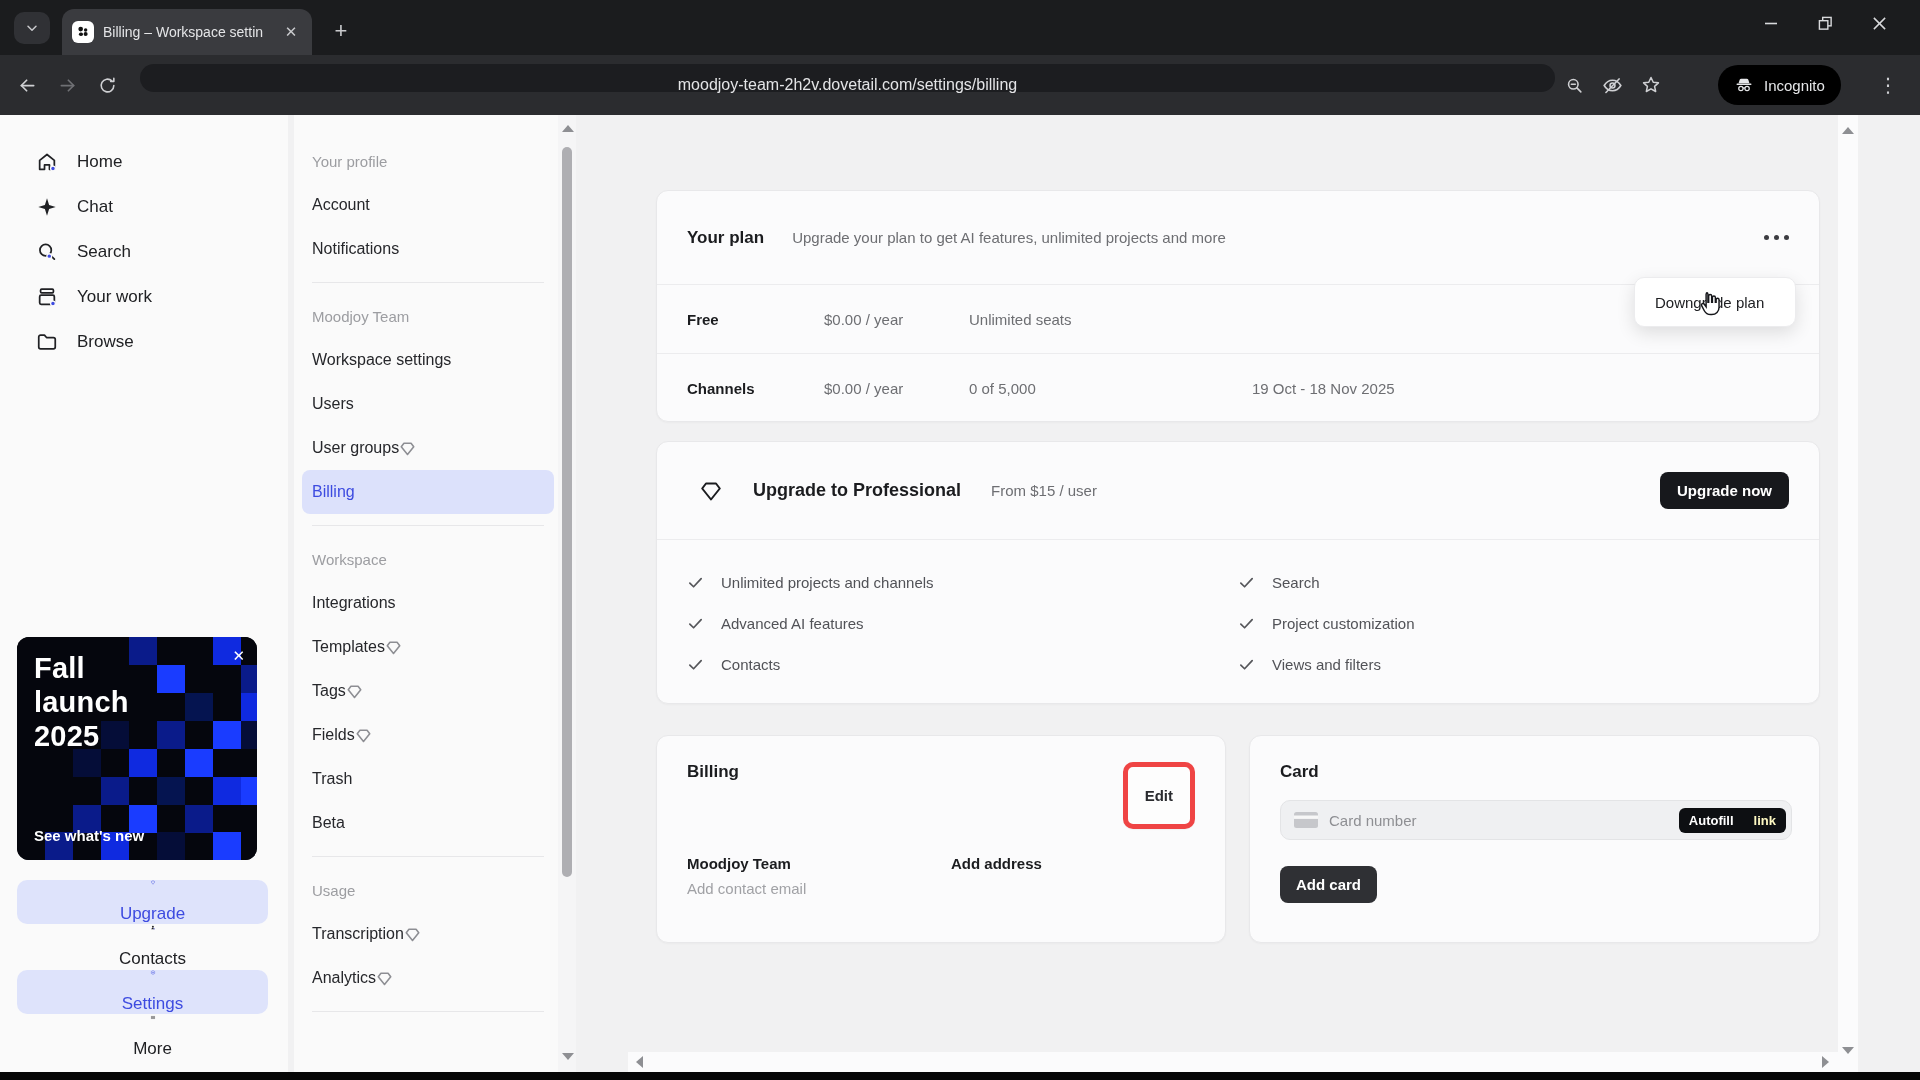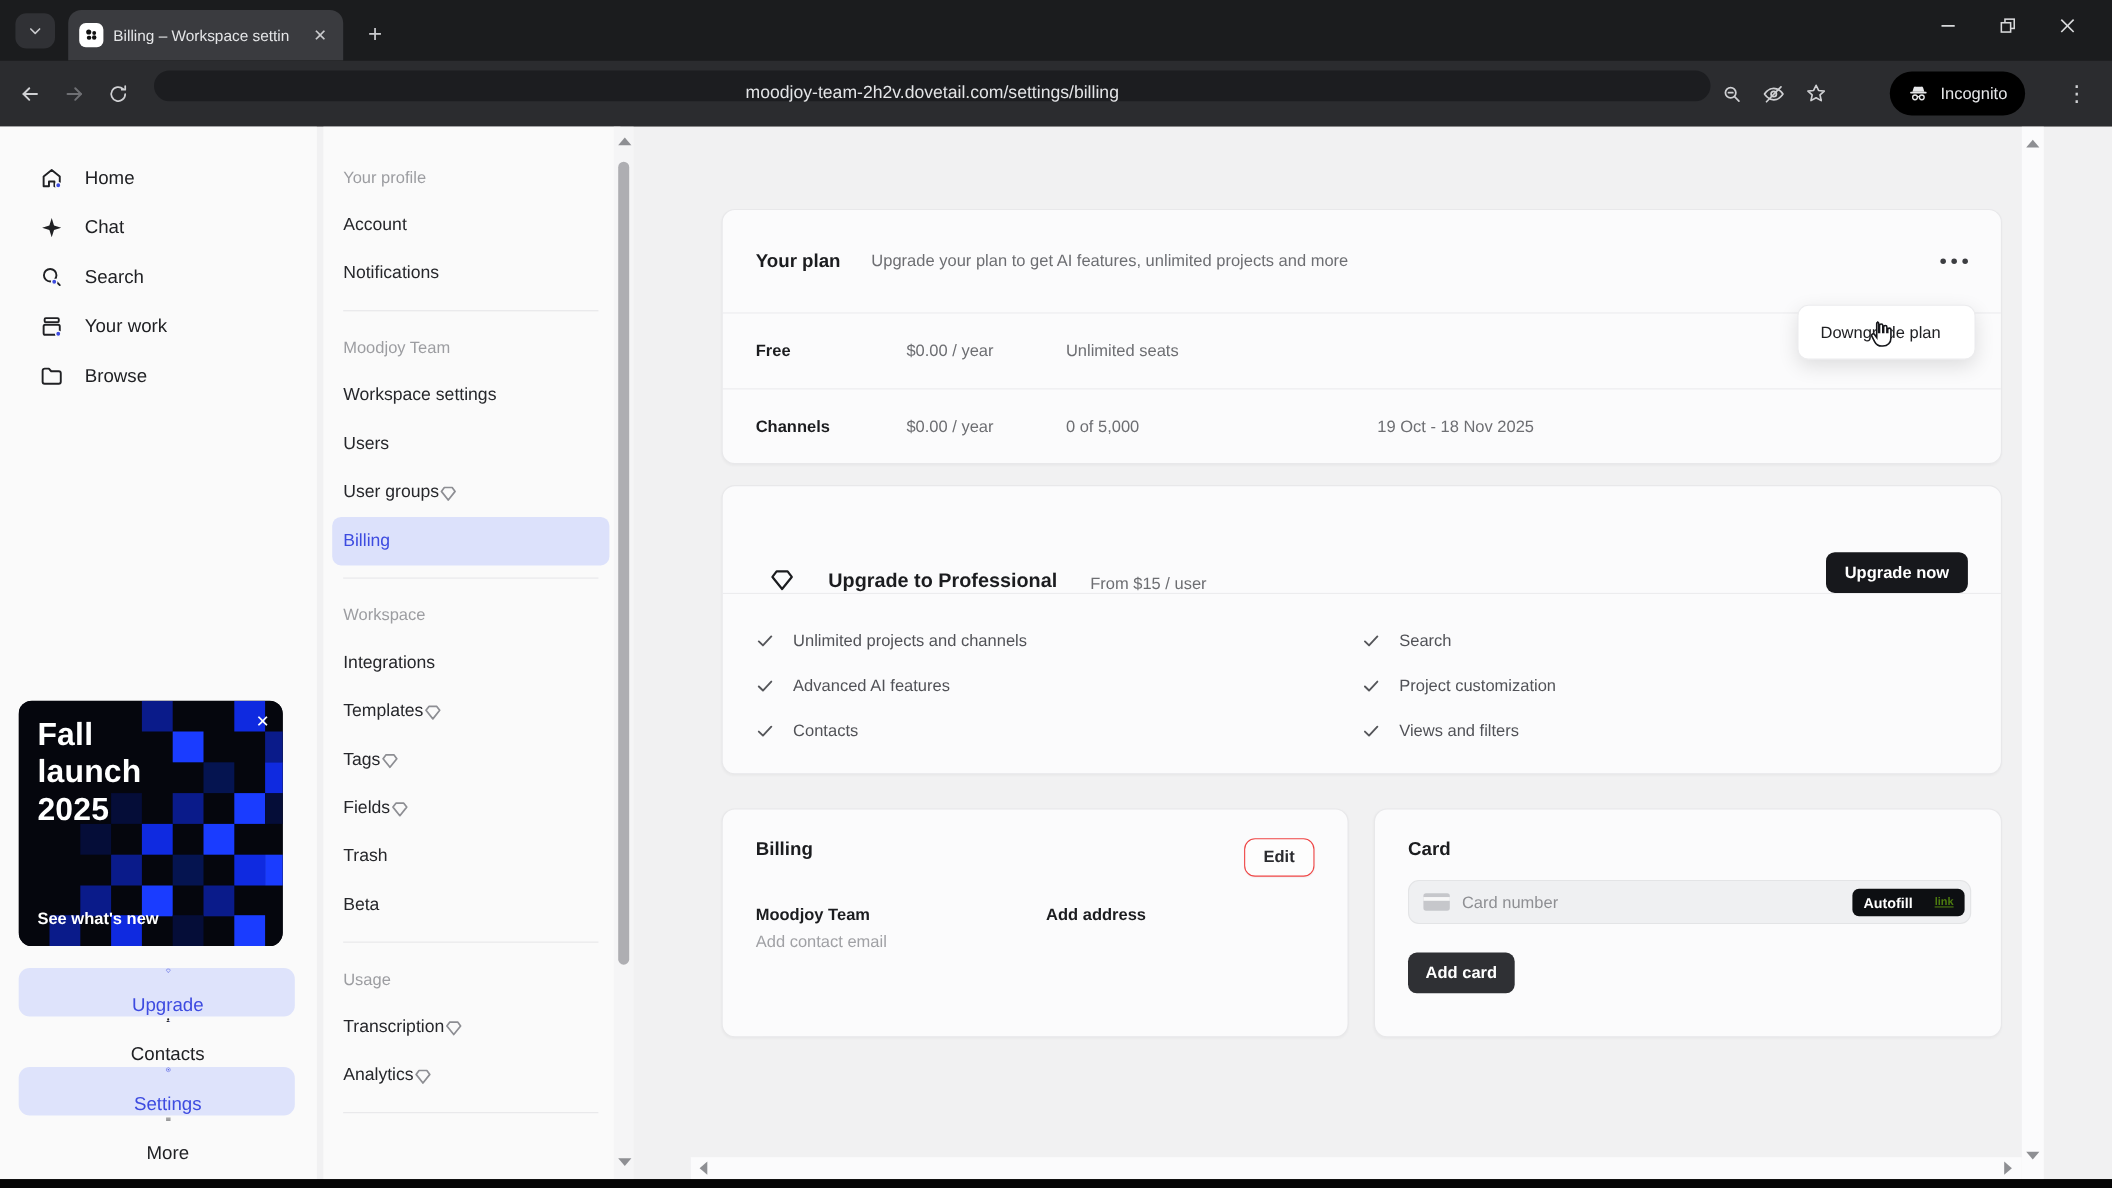--- a/index.html
+++ b/index.html
@@ -86,48 +86,48 @@
   .pr-name { width:137px; font-weight:600; color:#1b1c1f; }
   .pr-price { width:145px; }
   .pr-seats { width:283px; }
 
   .dropdown { position:absolute; left:1058px; top:162px; width:162px; height:50px; background:#ffffff;
               border:1px solid #ececee; border-radius:10px; box-shadow:0 6px 18px rgba(0,0,0,.12);
               display:flex; align-items:center; padding-left:20px; font-size:15px; color:#202124; z-index:5; }
   .cursor { position:absolute; left:1118px; top:174px; z-index:6; }
 
   .upg-card { left:80px; top:326px; width:1164px; height:263px; }
-  .upg-head { height:97px; display:flex; align-items:flex-end; padding:0 30px; }
+  .upg-head { height:97px; display:flex; align-items:center; padding:0 30px; }
   .upg-title { font-size:18px; font-weight:700; color:#1b1c1f; margin-left:30px; }
   .upg-price { font-size:15px; margin-left:30px; }
   .upg-btn { margin-left:auto; background:#17181c; color:#fff; font-size:15px; font-weight:600;
              padding:10px 17px; border-radius:8px; border:none; font-family:inherit; }
   .upg-body { border-top:1px solid #ececee; display:flex; padding:22px 30px 0 30px; }
   .feat-col { width:576px; }
   .feat { height:41px; display:flex; align-items:center; gap:17px; font-size:15px; color:#515257; }
   .feat svg { color:#55565a; flex:0 0 auto; }
 
   .bill-card { left:80px; top:620px; width:570px; height:208px; padding:26px 30px; }
   .bill-head { display:flex; align-items:flex-start; }
-  .edit-btn { margin-left:auto; background:#fdfdfd; border:1px solid #ef4444; border-radius:10px;
-              font-size:15px; font-weight:600; color:#2a2b2f; padding:8px 17px; font-family:inherit;
+  .edit-btn { margin-left:auto; background:#fdfdfd; border:5px solid #ef4444; border-radius:10px;
+              font-size:15px; font-weight:600; color:#2a2b2f; padding:20px 17px; font-family:inherit;
               box-shadow:0 1px 1px rgba(0,0,0,.04); }
   .bill-row { display:flex; margin-top:26px; font-size:15px; font-weight:600; color:#1b1c1f; }
   .bill-team { width:264px; }
   .bill-email { margin-top:8px; font-size:15px; color:#a0a1a5; }
 
   .pay-card { left:673px; top:620px; width:571px; height:208px; padding:26px 30px; }
   .card-input { margin-top:18px; width:512px; height:40px; background:#eff0f2; border:1px solid #e3e4e6;
                 border-radius:10px; display:flex; align-items:center; padding:0 5px 0 12px; }
   .card-input input { border:none; outline:none; background:transparent; font-size:15px; color:#5a5b5f;
                       font-family:inherit; flex:1; margin-left:10px; }
   .card-input input::placeholder { color:#8e8f93; }
   .autofill { background:#0d0f12; border-radius:6px; padding:5px 10px; display:flex; gap:20px; align-items:center; }
   .autofill .af { color:#ffffff; font-size:13px; font-weight:700; }
-  .autofill .lk { color:#4d7c0f; font-size:10px; font-weight:700;text-decoration:underline; }
+  .autofill .lk { color:#fef9c3; font-size:13px; font-weight:700; }
   .addcard-btn { margin-top:26px; background:#2f3034; color:#fff; font-size:15px; font-weight:600;
                  padding:10px 16px; border-radius:8px; border:none; font-family:inherit; }
 
   
   .vscroll { position:absolute; left:1838px; top:0; width:20px; height:957px; background:#fbfbfc; }
   .tri-up { width:0; height:0; border-left:6px solid transparent; border-right:6px solid transparent;
             border-bottom:7px solid #8e8f93; position:absolute; left:4px; }
   .tri-down { width:0; height:0; border-left:6px solid transparent; border-right:6px solid transparent;
               border-top:7px solid #8e8f93; position:absolute; left:4px; }
   .hscroll { position:absolute; left:628px; top:937px; width:1210px; height:20px; background:#fbfbfc; }

